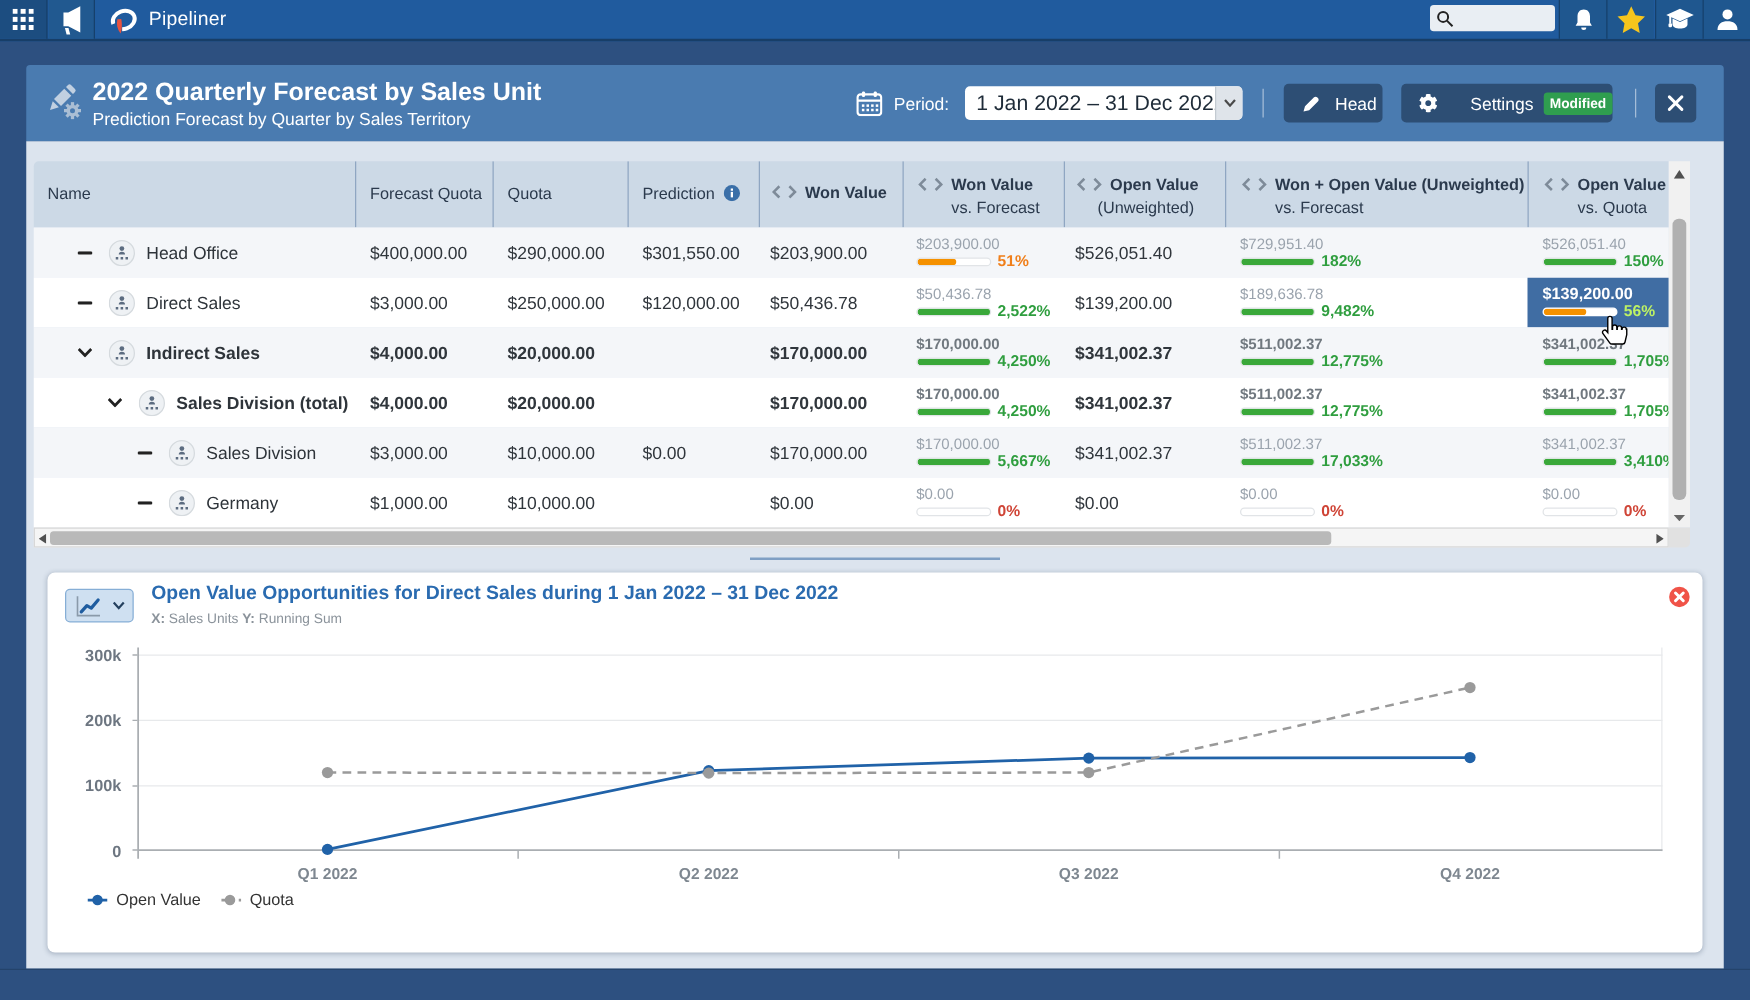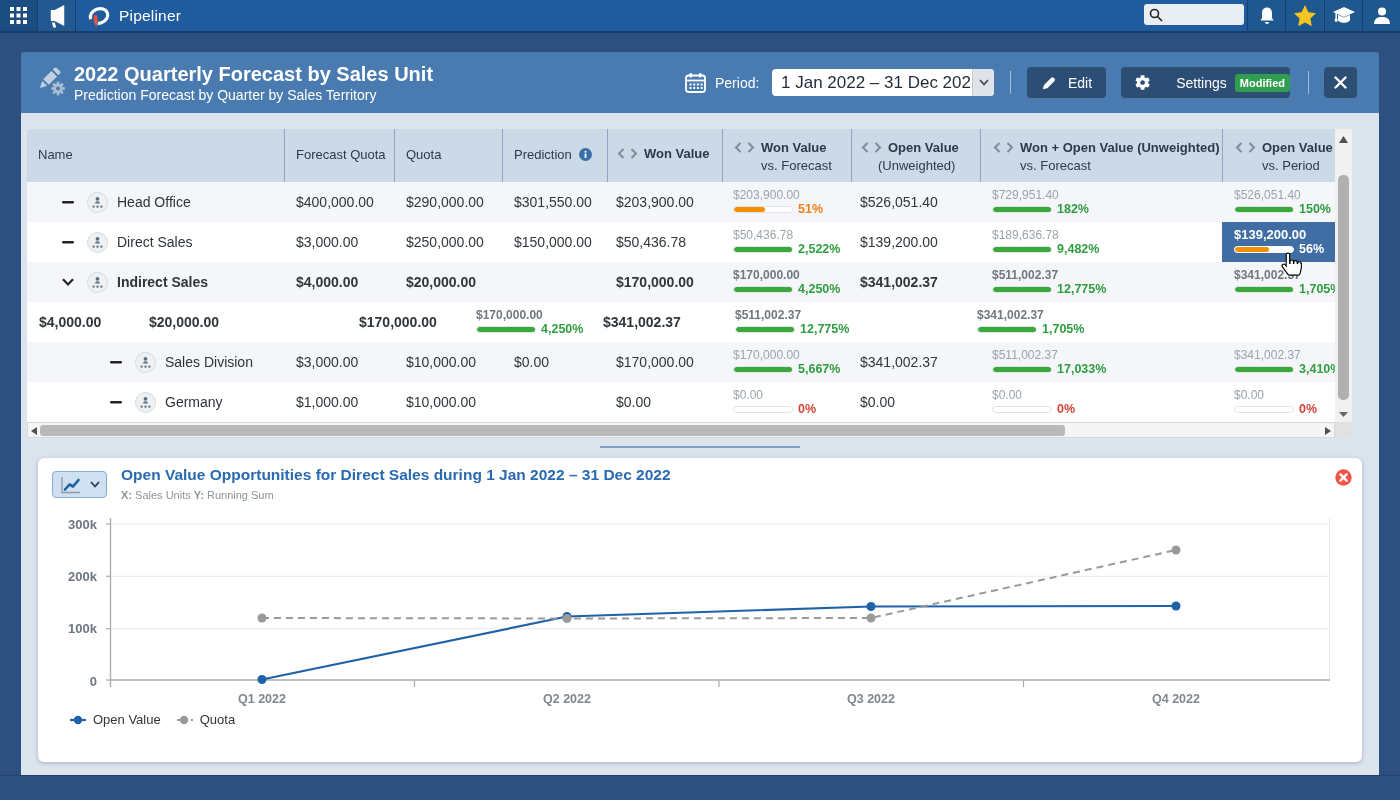--- a/index.html
+++ b/index.html
@@ -59,21 +59,21 @@
 .fg{background:#3aa83a}
 .fo{background:#f59100}
 .pct{margin-left:5px;font-size:12.5px;font-weight:bold;line-height:14px}
 .pg{color:#2f9e3f}
 .po{color:#f07f1a}
 .pr{color:#cf4436}
 .bb .bv{font-weight:bold;color:#70787f}
 .hl{background:#406da3;height:40px}
 .hl .bv{color:#fff;font-weight:bold;font-size:13px}
 .track.tw{border-color:#fff;background:#fff}
-.pct.pw{color:#ffffff}
+.pct.pw{color:#bef264}
 #cursor{position:absolute;left:1281px;top:251px;z-index:50}
 .boldrow{font-weight:bold}
 
 #vsb{position:absolute;left:1308px;top:0;width:17px;height:293px;background:#f1f1f1}
 #vthumb{position:absolute;left:3px;top:46px;width:11px;height:225px;background:#b0b0b0;border-radius:5px}
 #hsb{position:absolute;left:0;top:293px;width:1308px;height:16px;background:#f5f5f5;border:1px solid #d8d8d8;display:flex;align-items:center}
 #hthumb{position:absolute;left:12px;top:2px;width:1025px;height:11px;background:#b9b9b9;border-radius:3px}
 #hsbcorner{position:absolute;left:1308px;top:293px;width:17px;height:16px;background:#e1e1e1;border-radius:0 0 4px 0}
 
 #handle{position:absolute;left:579px;top:333px;width:200px;height:2px;background:#7f9fc4}
@@ -203,21 +203,21 @@
         <svg width="10" height="7" viewBox="0 0 10 7">
           <path d="M1 1 L5 5.5 L9 1" fill="none" stroke="#4a4a4a" stroke-width="1.8"></path>
         </svg>
       </div>
   </div>
   <div class="vdiv" style="left:989px"></div>
   <div class="hbtn" id="editbtn">
     <svg style="margin-left:14px" width="16" height="16" viewBox="0 0 16 16">
         <path d="M1.8 14.2 L3 9.9 L10 2.9 C10.8 2.1 12.1 2.1 12.9 2.9 L13.3 3.3 C14.1 4.1 14.1 5.4 13.3 6.2 L6.3 13.2 Z" fill="#fff"></path>
       </svg>
-    <span style="margin-left:11px">Edit</span>
+    <span style="margin-left:11px">Head</span>
   </div>
   <div class="hbtn" id="setbtn">
     <svg style="margin-left:14px" width="19" height="19" viewBox="0 0 512 512">
         <path fill="#fff" d="M487.4 315.7l-42.6-24.6c4.3-23.2 4.3-47 0-70.2l42.6-24.6c4.9-2.8 7.1-8.6 5.5-14-11.1-35.6-30-67.8-54.7-94.6-3.8-4.1-10-5.1-14.8-2.3L380.8 110c-17.9-15.4-38.5-27.3-60.8-35.1V25.8c0-5.6-3.9-10.5-9.4-11.7-36.7-8.2-74.3-7.8-109.2 0-5.5 1.2-9.4 6.1-9.4 11.7V75c-22.2 7.9-42.8 19.8-60.8 35.1L88.7 85.5c-4.9-2.8-11-1.9-14.8 2.3-24.7 26.7-43.6 58.9-54.7 94.6-1.7 5.4.6 11.2 5.5 14L67.3 221c-4.3 23.2-4.3 47 0 70.2l-42.6 24.6c-4.9 2.8-7.1 8.6-5.5 14 11.1 35.6 30 67.8 54.7 94.6 3.8 4.1 10 5.1 14.8 2.3l42.6-24.6c17.9 15.4 38.5 27.3 60.8 35.1v49.2c0 5.6 3.9 10.5 9.4 11.7 36.7 8.2 74.3 7.8 109.2 0 5.5-1.2 9.4-6.1 9.4-11.7v-49.2c22.2-7.9 42.8-19.8 60.8-35.1l42.6 24.6c4.9 2.8 11 1.9 14.8-2.3 24.7-26.7 43.6-58.9 54.7-94.6 1.6-5.4-.6-11.2-5.5-14zM256 336c-44.1 0-80-35.9-80-80s35.9-80 80-80 80 35.9 80 80-35.9 80-80 80z"></path>
       </svg>
     <span style="margin-left:26px">Settings</span>
     <span id="badge">Modified</span>
   </div>
   <div class="vdiv" style="left:1287px"></div>
   <div class="hbtn" id="xbtn">
@@ -258,21 +258,21 @@
       <div class="hc bdr" style="width:242px;padding-left:12px">
         <div class="l1"><svg width="21" height="11" viewBox="0 0 21 11">
               <path d="M6.5 1 L2 5.5 L6.5 10 M14.5 1 L19 5.5 L14.5 10" fill="none" stroke="#7e8b99" stroke-width="2"></path>
             </svg>Won + Open Value (Unweighted)</div>
         <div class="l2" style="margin-left:27px">vs. Forecast</div>
       </div>
       <div class="hc bdr" style="width:114px;padding-left:12px">
         <div class="l1"><svg width="21" height="11" viewBox="0 0 21 11">
               <path d="M6.5 1 L2 5.5 L6.5 10 M14.5 1 L19 5.5 L14.5 10" fill="none" stroke="#7e8b99" stroke-width="2"></path>
             </svg>Open Value (U</div>
-        <div class="l2" style="margin-left:27px">vs. Period</div>
+        <div class="l2" style="margin-left:27px">vs. Quota</div>
       </div>
     </div>
 
     <div class="row r-lt" style="top:53px">
       <div class="c namec" style="width:257px"><span class="ex" style="margin-left:34px">
             <svg width="12" height="3" viewBox="0 0 12 3">
               <rect width="12" height="2.6" rx="1.3" fill="#222"></rect>
             </svg>
           </span><span class="orgico">
             <svg width="21" height="21" viewBox="0 0 21 21">
@@ -328,21 +328,21 @@
               <circle cx="10.5" cy="10.5" r="10" fill="#eef1f4" stroke="#d5dade" stroke-width="1"></circle>
               <circle cx="10.5" cy="6.8" r="1.9" fill="#5c6c80"></circle>
               <path d="M8 11.5 a2.5 2.2 0 0 1 5 0 Z" fill="#5c6c80"></path>
               <rect x="5.6" y="13.6" width="2" height="2" fill="#5c6c80"></rect>
               <rect x="9.5" y="13.6" width="2" height="2" fill="#5c6c80"></rect>
               <rect x="13.4" y="13.6" width="2" height="2" fill="#5c6c80"></rect>
             </svg>
           </span>Direct Sales</div>
       <div class="c money" style="width:110px">$3,000.00</div>
       <div class="c money" style="width:108px">$250,000.00</div>
-      <div class="c money" style="width:105px">$150,000.00</div>
+      <div class="c money" style="width:105px">$120,000.00</div>
       <div class="c money pl9" style="width:115px">$50,436.78</div>
       <div class="c barc" style="width:129px">
           <div class="bv">$50,436.78</div>
           <div class="brow">
             <span class="track">
               <span class="fill fg" style="display:block;width:60px"></span>
             </span>
             <span class="pct pg">2,522%</span>
           </div>
         </div>
@@ -410,20 +410,34 @@
           <div class="brow">
             <span class="track">
               <span class="fill fg" style="display:block;width:60px"></span>
             </span>
             <span class="pct pg">1,705%</span>
           </div>
         </div>
     </div>
 
     <div class="row r-wh boldrow" style="top:173px">
+      <div class="c namec" style="width:257px"><span class="ex" style="margin-left:58px">
+            <svg width="12" height="8" viewBox="0 0 12 8">
+              <path d="M1 1.2 L6 6.4 L11 1.2" fill="none" stroke="#222" stroke-width="2.2"></path>
+            </svg>
+          </span><span class="orgico">
+            <svg width="21" height="21" viewBox="0 0 21 21">
+              <circle cx="10.5" cy="10.5" r="10" fill="#eef1f4" stroke="#d5dade" stroke-width="1"></circle>
+              <circle cx="10.5" cy="6.8" r="1.9" fill="#5c6c80"></circle>
+              <path d="M8 11.5 a2.5 2.2 0 0 1 5 0 Z" fill="#5c6c80"></path>
+              <rect x="5.6" y="13.6" width="2" height="2" fill="#5c6c80"></rect>
+              <rect x="9.5" y="13.6" width="2" height="2" fill="#5c6c80"></rect>
+              <rect x="13.4" y="13.6" width="2" height="2" fill="#5c6c80"></rect>
+            </svg>
+          </span>Sales Division (total)</div>
       <div class="c money" style="width:110px">$4,000.00</div>
       <div class="c money" style="width:108px">$20,000.00</div>
       <div class="c money" style="width:105px"></div>
       <div class="c money pl9" style="width:115px">$170,000.00</div>
       <div class="c barc bb" style="width:129px">
           <div class="bv">$170,000.00</div>
           <div class="brow">
             <span class="track">
               <span class="fill fg" style="display:block;width:60px"></span>
             </span>

